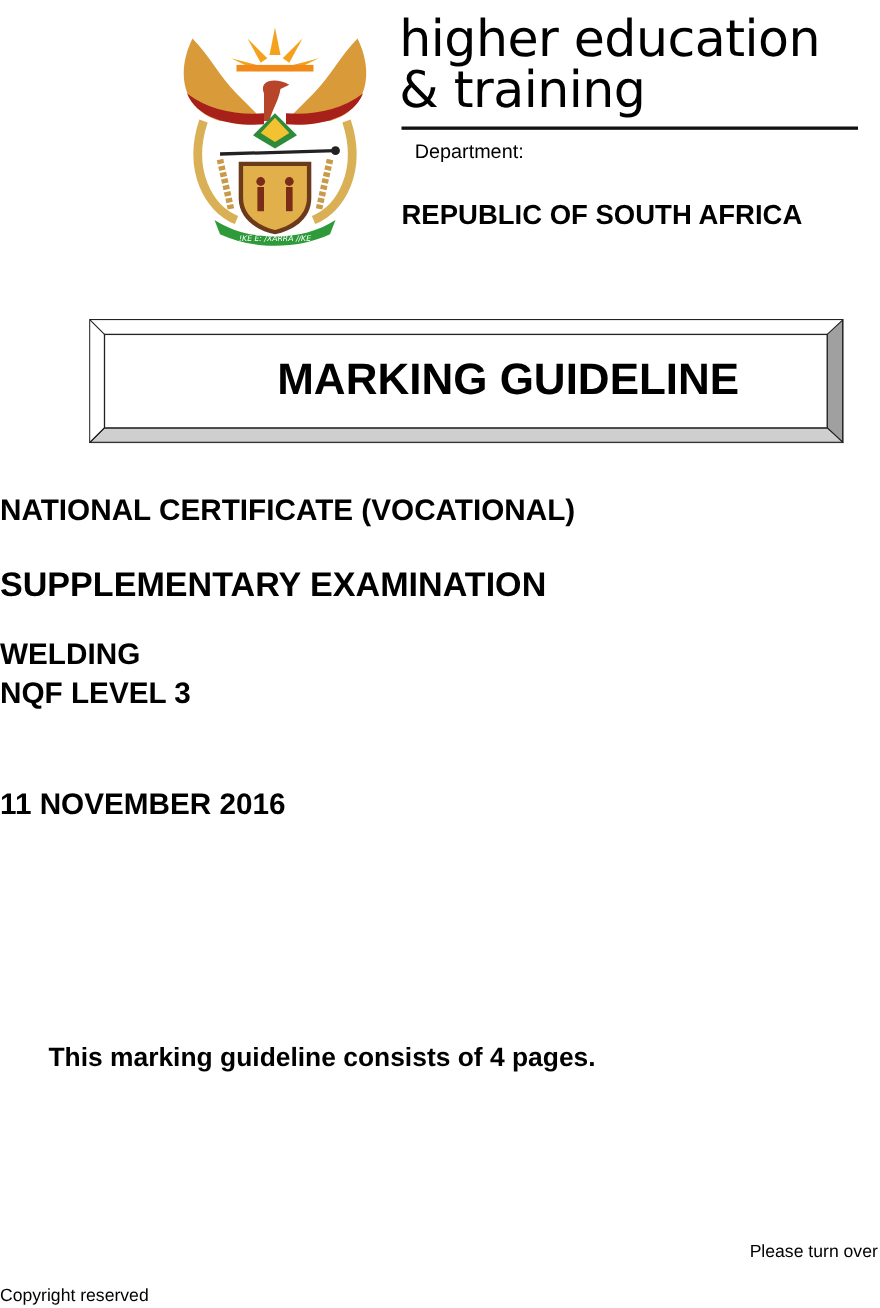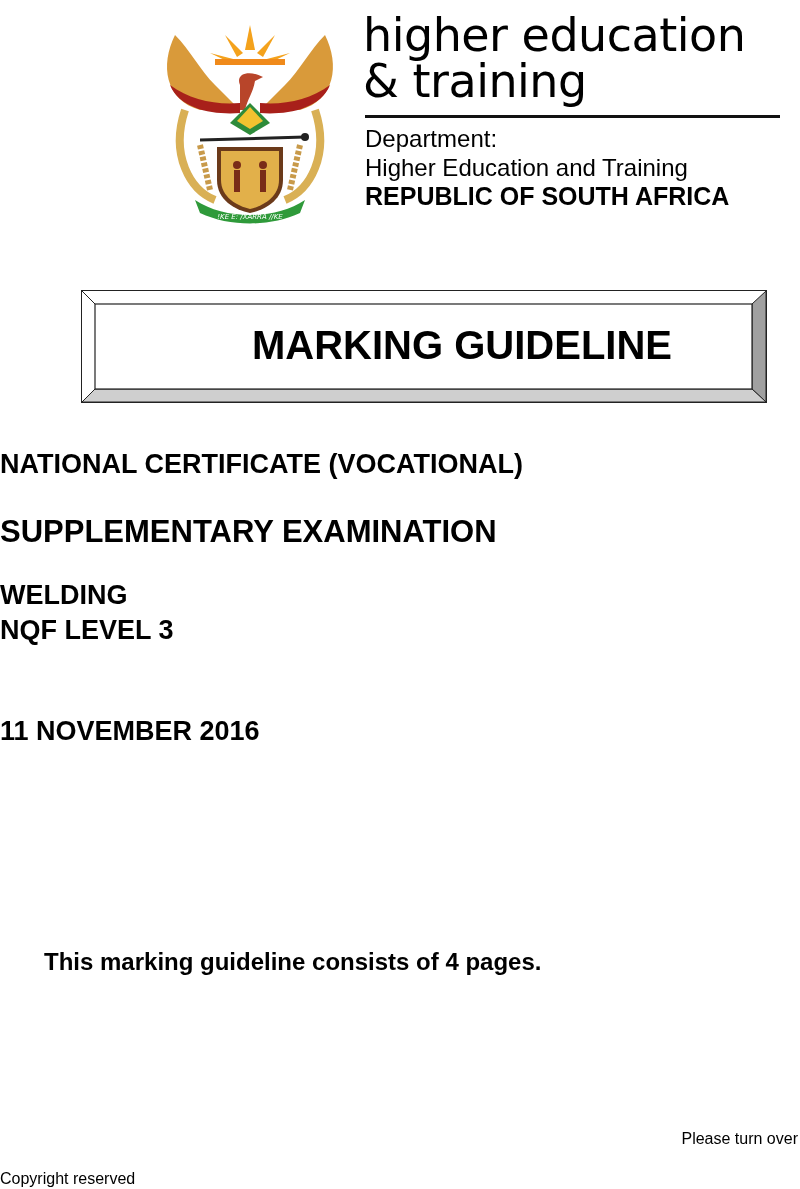--- a/index.html
+++ b/index.html
@@ -1,21 +1,21 @@
 <!DOCTYPE html>
 <html><head>
 <meta charset="utf-8">
 <style>
   html, body { margin: 0; padding: 0; background: #ffffff; }
   body { width: 800px; height: 1189px; position: relative; overflow: hidden; font-family: "Liberation Sans", sans-serif; color: #000; }
   .crest { position: absolute; left: 155px; top: 15px; width: 190px; height: 210px; }
   .brand { position: absolute; left: 363px; top: 12px; width: 420px; }
   .brand .big { font-family: "DejaVu Sans", sans-serif; font-size: 46px; line-height: 46px; letter-spacing: -0.5px; margin: 0; }
   .brand .rule { position: absolute; left: 2px; top: 103px; width: 415px; height: 3px; background: #111; }
-  .brand .dept { position: absolute; left: 2px; top: 112px; font-size: 24px; line-height: 29px; }
+  .brand .dept { position: absolute; left: 14px; top: 112px; font-size: 18px; line-height: 29px; }
   .brand .rsa { position: absolute; left: 2px; top: 170px; font-size: 25px; line-height: 29px; font-weight: bold; white-space: nowrap; }
   .banner { position: absolute; left: 81px; top: 290px; width: 762px; height: 113px; }
   .banner svg { position: absolute; left: 0; top: 0; }
   .banner .title { position: absolute; left: 0; right: 0; top: 30px; text-align: center; font-size: 40px; font-weight: bold; line-height: 50px; }
   .line { position: absolute; left: 0; width: 800px; text-align: left; font-weight: bold; }
   .l1 { top: 449px; font-size: 27px; }
   .l2 { top: 514px; font-size: 31px; }
   .l3 { top: 580px; font-size: 27px; }
   .l4 { top: 615px; font-size: 27px; }
   .l5 { top: 716px; font-size: 27px; }
@@ -70,21 +70,20 @@
     <text x="95" y="204" font-size="7" fill="#fff" text-anchor="middle" font-family="DejaVu Sans, sans-serif" font-style="italic">!KE E: /XARRA //KE</text>
   </svg>
 </div>
 
 <div class="brand">
   <p class="big">higher education</p>
   <p class="big">&amp; training</p>
   <div class="rule"></div>
   <div class="dept">
     <div>Department:</div>
-    <div>Higher Education and Training</div>
   </div>
   <div class="rsa">REPUBLIC OF SOUTH AFRICA</div>
 </div>
 
 <div class="banner">
   <svg width="686" height="113" viewBox="0 0 686 113">
     <rect x="0.5" y="0.5" width="685" height="112" fill="#ffffff" stroke="#222" stroke-width="1"></rect>
     <polygon points="671,14 685,1 685,112 671,99" fill="#a0a0a0" stroke="#222" stroke-width="1"></polygon>
     <polygon points="14,99 671,99 685,112 1,112" fill="#cfcfcf" stroke="#222" stroke-width="1"></polygon>
     <line x1="1" y1="1" x2="14" y2="14" stroke="#222"></line>

